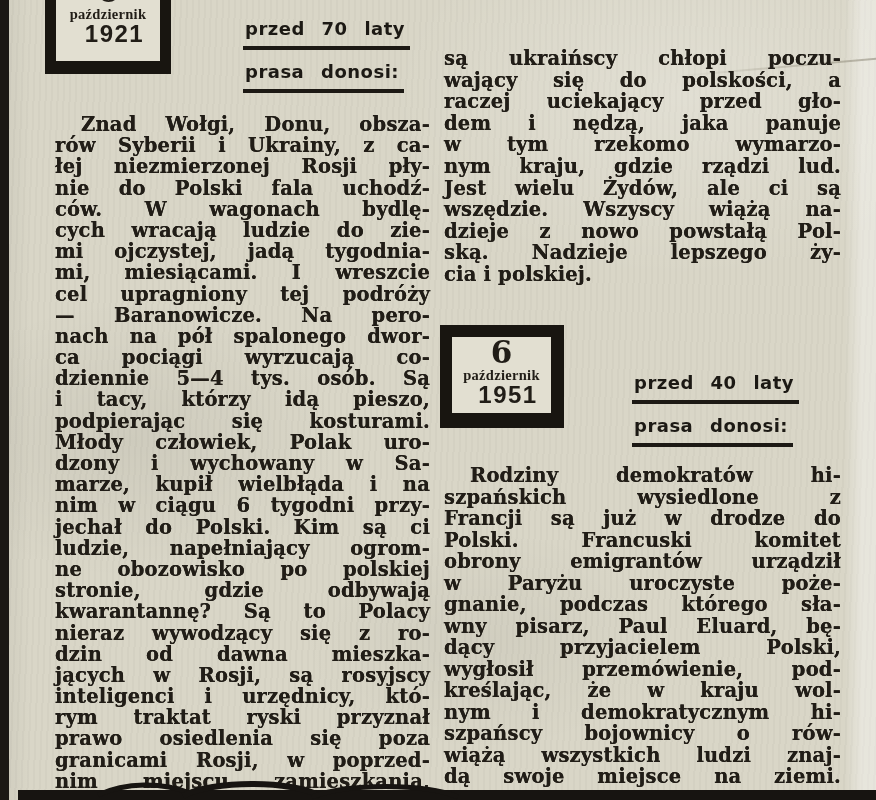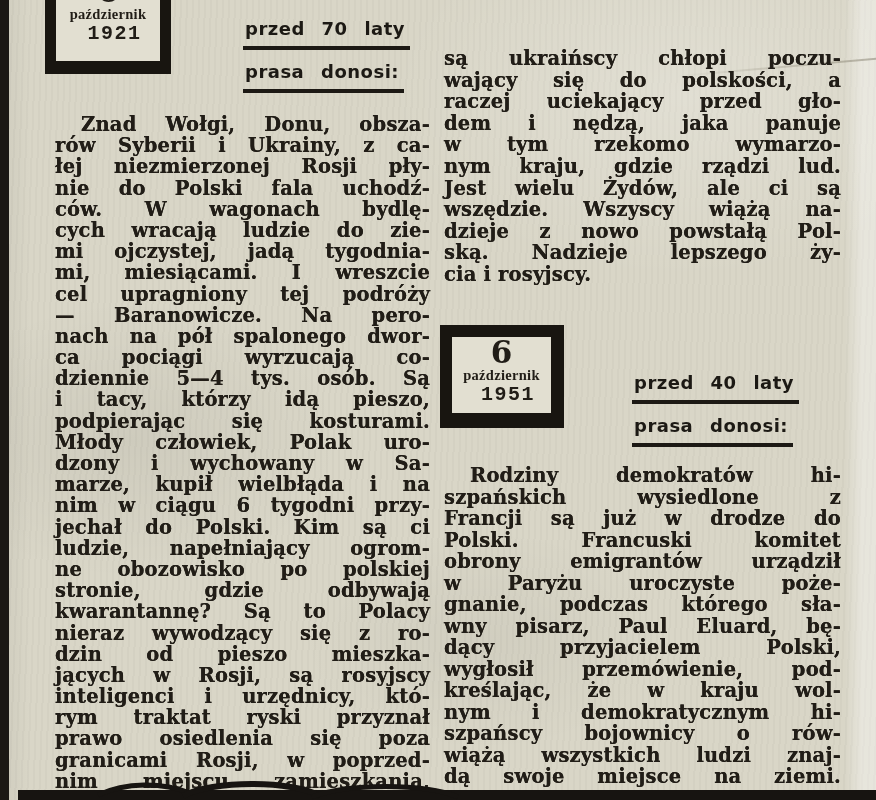--- a/index.html
+++ b/index.html
@@ -26,21 +26,21 @@
   .datebox{
     position:absolute;background:#e2dfd1;
     border-style:solid;border-color:#181510;
     text-align:center;font-weight:bold;overflow:hidden;
     display:flex;flex-direction:column;align-items:center;justify-content:flex-start;
   }
   #box1921{left:45px;top:-35px;width:104px;height:85px;border-width:11px 11px 13px 11px;}
   #box1951{left:440px;top:325px;width:99px;height:76px;border-width:12px 13px 15px 12px;}
   .datebox .day{font-size:31px;line-height:30px;font-family:"DejaVu Serif",serif;}
   .datebox .month{font-size:14.5px;line-height:17px;font-family:Liberation Serif, serif;letter-spacing:.3px;}
-  .datebox .year{font-size:20px;line-height:21px;font-family:Liberation Mono, monospace;letter-spacing:1.5px;margin-left:13px;}
+  .datebox .year{font-size:24px;line-height:21px;font-family:Liberation Sans, sans-serif;letter-spacing:1.5px;margin-left:13px;}
   
   .header{position:absolute;display:flex;flex-direction:column;align-items:flex-start;
     font-family:"DejaVu Sans",sans-serif;font-weight:bold;font-size:18px;color:#1c1914;}
   .header .hline{
     display:inline-block;padding:0 5px 4px 2px;margin-bottom:9px;
     border-bottom:4px solid #1c1914;letter-spacing:.5px;word-spacing:10px;
     white-space:nowrap;line-height:26px;
   }
   #header1921{left:243px;top:16px;}
   #header1951{left:632px;top:370px;}
@@ -98,41 +98,41 @@
       <div class="bodyline">Młody człowiek, Polak uro-</div>
       <div class="bodyline">dzony i wychowany w Sa-</div>
       <div class="bodyline">marze, kupił wielbłąda i na</div>
       <div class="bodyline">nim w ciągu 6 tygodni przy-</div>
       <div class="bodyline">jechał do Polski. Kim są ci</div>
       <div class="bodyline">ludzie, napełniający ogrom-</div>
       <div class="bodyline">ne obozowisko po polskiej</div>
       <div class="bodyline">stronie, gdzie odbywają</div>
       <div class="bodyline">kwarantannę? Są to Polacy</div>
       <div class="bodyline">nieraz wywodzący się z ro-</div>
-      <div class="bodyline">dzin od pieszo mieszka-</div>
+      <div class="bodyline">dzin od dawna mieszka-</div>
       <div class="bodyline">jących w Rosji, są rosyjscy</div>
       <div class="bodyline">inteligenci i urzędnicy, któ-</div>
       <div class="bodyline">rym traktat ryski przyznał</div>
       <div class="bodyline">prawo osiedlenia się poza</div>
       <div class="bodyline">granicami Rosji, w poprzed-</div>
       <div class="bodyline">nim miejscu zamieszkania,</div>
     </div>
 
   <div class="col" id="colR1">
       <div class="bodyline">są ukraińscy chłopi poczu-</div>
       <div class="bodyline">wający się do polskości, a</div>
       <div class="bodyline">raczej uciekający przed gło-</div>
       <div class="bodyline">dem i nędzą, jaka panuje</div>
       <div class="bodyline">w tym rzekomo wymarzo-</div>
       <div class="bodyline">nym kraju, gdzie rządzi lud.</div>
       <div class="bodyline">Jest wielu Żydów, ale ci są</div>
       <div class="bodyline">wszędzie. Wszyscy wiążą na-</div>
       <div class="bodyline">dzieje z nowo powstałą Pol-</div>
       <div class="bodyline">ską. Nadzieje lepszego ży-</div>
-      <div class="bodyline nojust">cia i rosyjscy.</div>
+      <div class="bodyline nojust">cia i polskiej.</div>
     </div>
 
   <div class="datebox" id="box1951">
     <span class="day">6</span>
     <span class="month">październik</span>
     <span class="year">1951</span>
   </div>
 
   <div class="header" id="header1951">
     <span class="hline">przed 40 laty</span>

